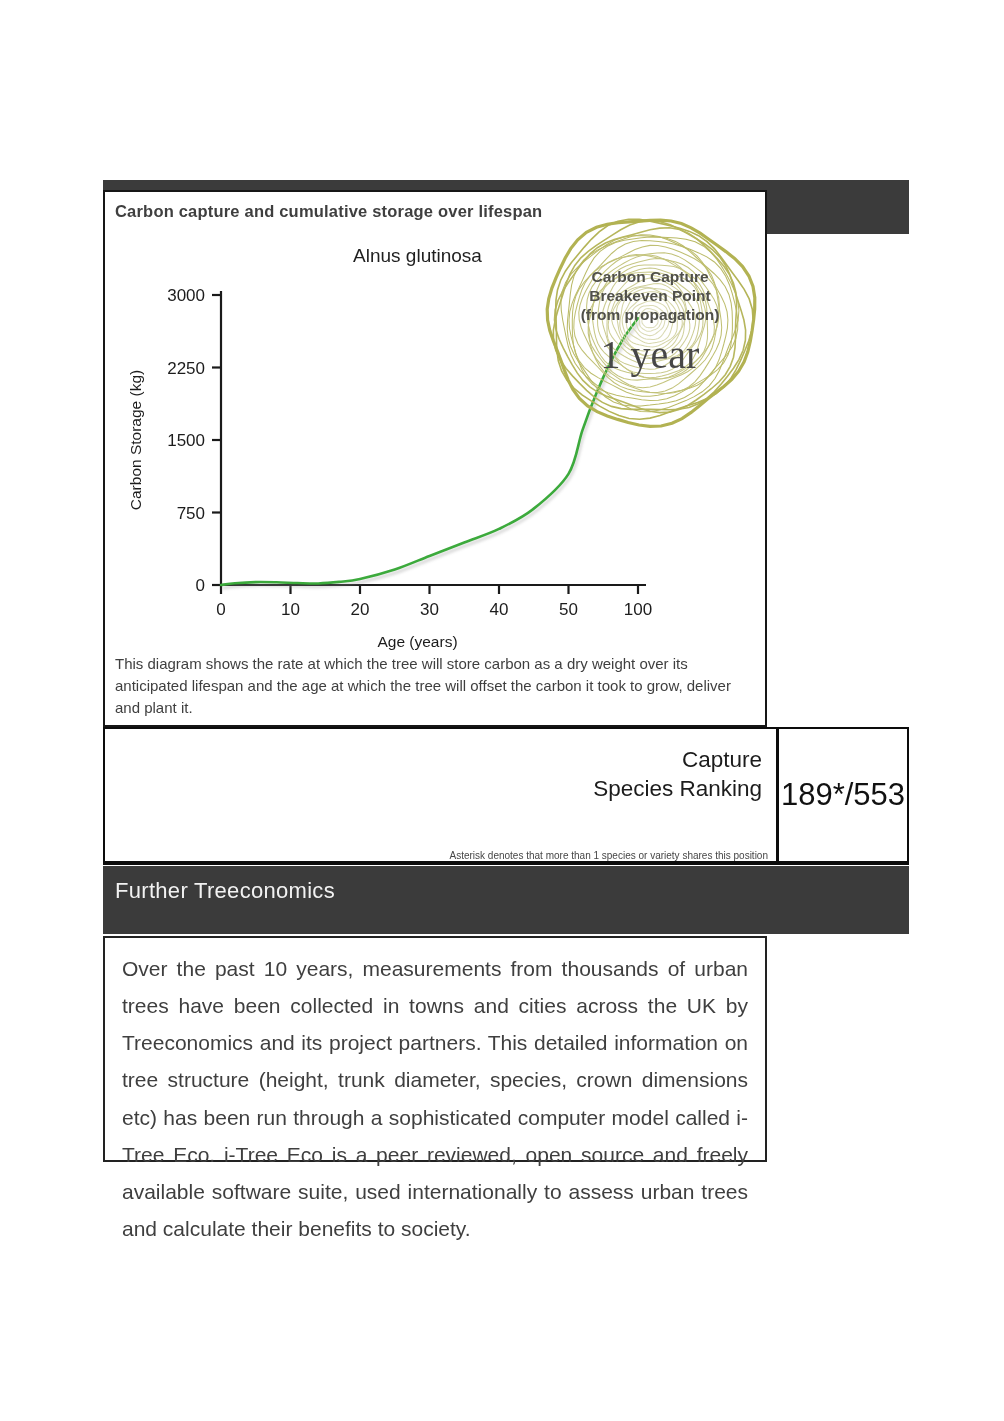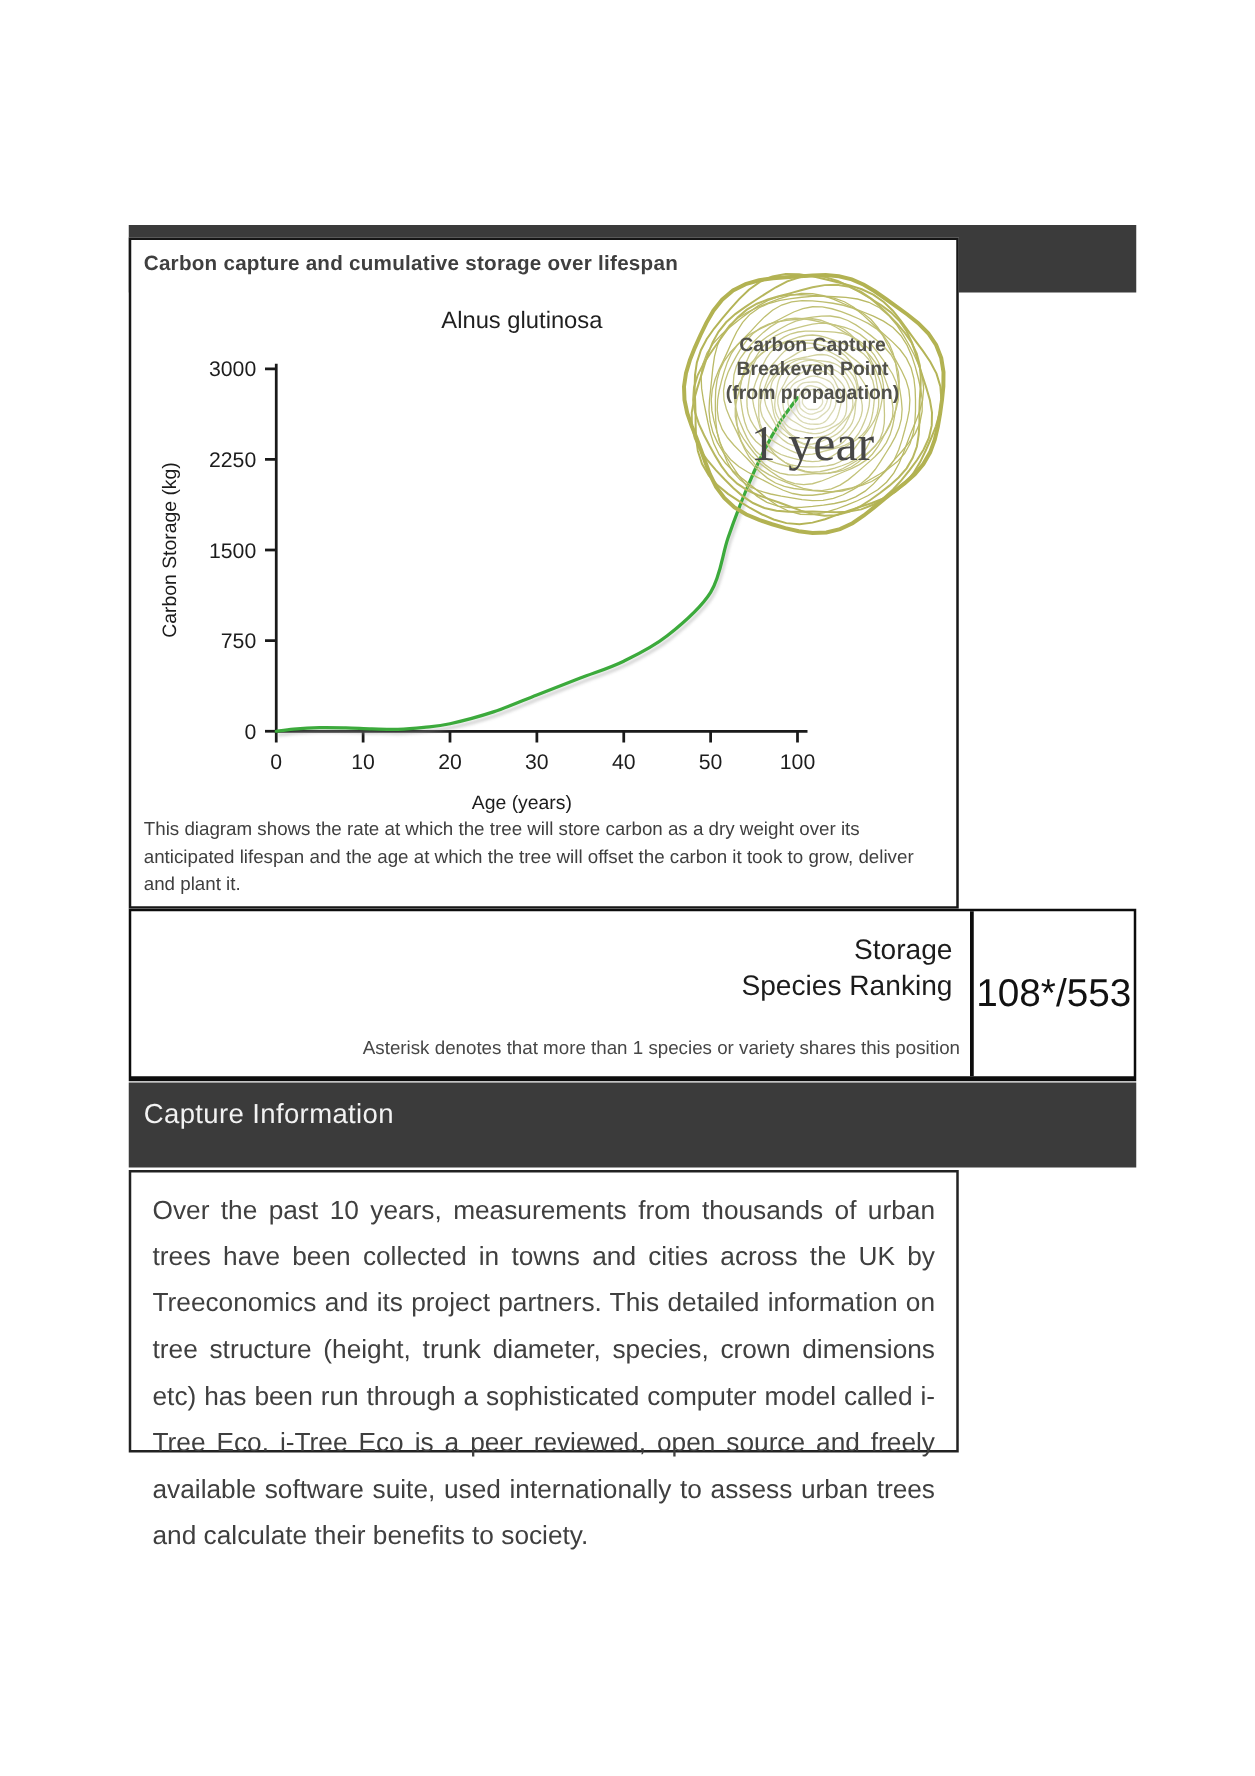--- a/index.html
+++ b/index.html
@@ -41,21 +41,21 @@
     position:absolute; left:103px; top:727px; width:806px; height:138px;
     background:#fff; border:2px solid #0c0c0c; border-bottom-width:4px;
     display:flex;
   }
   .ranking-left { position:relative; flex:1; }
   .ranking-label {
     position:absolute; right:14px; top:16px; text-align:right;
     font-size:22.5px; line-height:29px; color:#1c1c1c;
   }
   .ranking-note {
-    position:absolute; right:8px; bottom:14px; font-size:15px; color:#464646;
+    position:absolute; right:8px; bottom:0; font-size:10px; color:#464646;
   }
   .ranking-right {
     width:131px; border-left:3px solid #0c0c0c;
     display:flex; align-items:center; justify-content:center;
     font-size:31px; color:#111;
   }
   .panel-text { top:936px; height:226px; border-width:2px; border-color:#222; padding:12px 17px; }
   .panel-text p {
     font-size:21px; line-height:1.77; color:#3f3f3f; text-align:justify;
   }
@@ -148,31 +148,31 @@
         <div class="badge-value">1 year</div>
       </div>
     </div>
 
     <div class="caption">This diagram shows the rate at which the tree will store carbon as a dry weight over its anticipated lifespan and the age at which the tree will offset the carbon it took to grow, deliver and plant it.</div>
   </div>
 
   <div class="ranking">
     <div class="ranking-left">
       <div class="ranking-label">
-        <div>Storage</div>
+        <div>Capture</div>
         <div>Species Ranking</div>
       </div>
       <div class="ranking-note">Asterisk denotes that more than 1 species or variety shares this position</div>
     </div>
     <div class="ranking-right">
-      <span>108*/553</span>
+      <span>189*/553</span>
     </div>
   </div>
 
   <div class="bar bar-further">
-    <span>Capture Information</span>
+    <span>Further Treeconomics</span>
   </div>
 
   <div class="panel panel-text">
     <p>Over the past 10 years, measurements from thousands of urban trees have been collected in towns and cities across the UK by Treeconomics and its project partners. This detailed information on tree structure (height, trunk diameter, species, crown dimensions etc) has been run through a sophisticated computer model called i-Tree Eco. i-Tree Eco is a peer reviewed, open source and freely available software suite, used internationally to assess urban trees and calculate their benefits to society.</p>
   </div>
 
 </div>
 
 </body></html>

